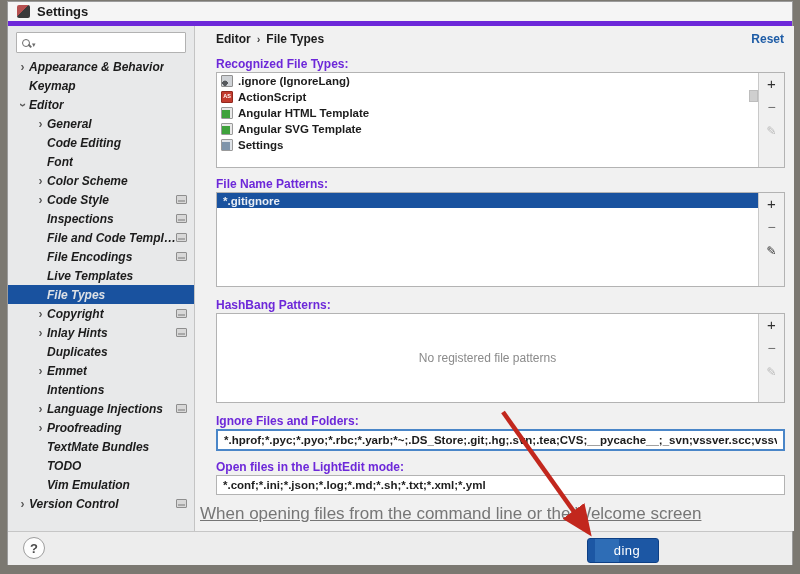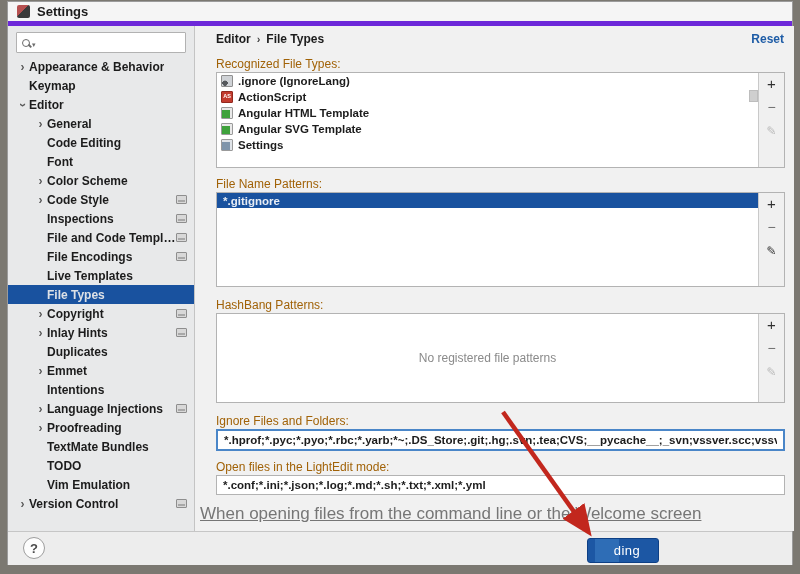--- a/index.html
+++ b/index.html
@@ -38,21 +38,21 @@
   .tree-row { height:19px; display:flex; align-items:center; padding-right:7px;
     cursor:default; white-space:nowrap; }
   .tree-row.lvl0 { padding-left:8px; }
   .tree-row.lvl1 { padding-left:26px; }
   .tree-row.bold { font-weight:700; }
   .tree-row.selected { background:#19529f; color:#dde1e6; }
   .tree-row.selected .chev { color:#ced3d9; }
   .chev { width:13px; flex:none; color:#5a5a5a; font-size:12px; line-height:12px;
     text-align:center; font-weight:700; }
   .chev.down { transform:rotate(90deg); }
-  .tree-label { overflow:hidden; text-overflow:ellipsis; }
+  .tree-label { overflow:hidden; text-overflow:ellipsis;font-style:italic; }
   .shared-icon { margin-left:auto; width:11px; height:9px; flex:none;
     border:1px solid #8e8e8e; background:#d8d8d8; border-radius:1px; position:relative; }
   .shared-icon::after { content:""; position:absolute; left:1px; right:1px; bottom:1px;
     height:2px; background:#a8a8a8; }
   .badge { margin-left:auto; width:14px; height:14px; flex:none; border-radius:50%;
     background:#8f9398; color:#fff; font-size:10px; font-weight:700;
     display:flex; align-items:center; justify-content:center; }
   
   .bottombar { position:absolute; left:0; top:529px; width:100%; height:34px;
     background:#ededed; border-top:1px solid #c6c6c6; }
@@ -65,21 +65,21 @@
     background:linear-gradient(90deg,#1c57a4 0,#1c57a4 10%,#2e6db6 10%,#2e6db6 44%,#1c57a4 44%);
     font-size:13px; font-family:inherit; padding-left:14px; letter-spacing:.5px; }
   
   .main { position:absolute; left:188px; top:24px; width:598px; height:505px;
     background:#f1f1f1; }
   .main > * { position:absolute; }
   .breadcrumb { top:6px; left:20px; right:10px; display:flex; align-items:center;
     gap:6px; font-size:12px; font-weight:700; color:#1c1c1c; }
   .crumb-sep { color:#444; font-size:11px; }
   .reset-link { margin-left:auto; color:#1e5ca6; cursor:pointer; }
-  .sec-label { font-size:12px; font-weight:400; color:#a16207; left:20px; }
+  .sec-label { font-size:12px; font-weight:700; color:#6d28d9; left:20px; }
   .listbox { left:20px; width:569px; background:#fff; border:1px solid #b3b3b3;
     display:flex; }
   .list-rows { flex:1; overflow:hidden; position:relative; }
   .lrow { height:16px; display:flex; align-items:center; gap:5px; padding-left:4px;
     font-size:11.5px; font-weight:600; color:#1c1c1c; white-space:nowrap; cursor:default; }
   .lrow.selected { background:#19529f; color:#fff; }
   .ft-icon { width:12px; height:12px; flex:none; border-radius:1px; position:relative;
     display:flex; align-items:center; justify-content:center; }
   .ft-icon span { font-size:5.5px; font-weight:700; color:#fff; line-height:1; }
   .ft-icon.gitignore   { background:#675350; border:1px solid #493b39; }

